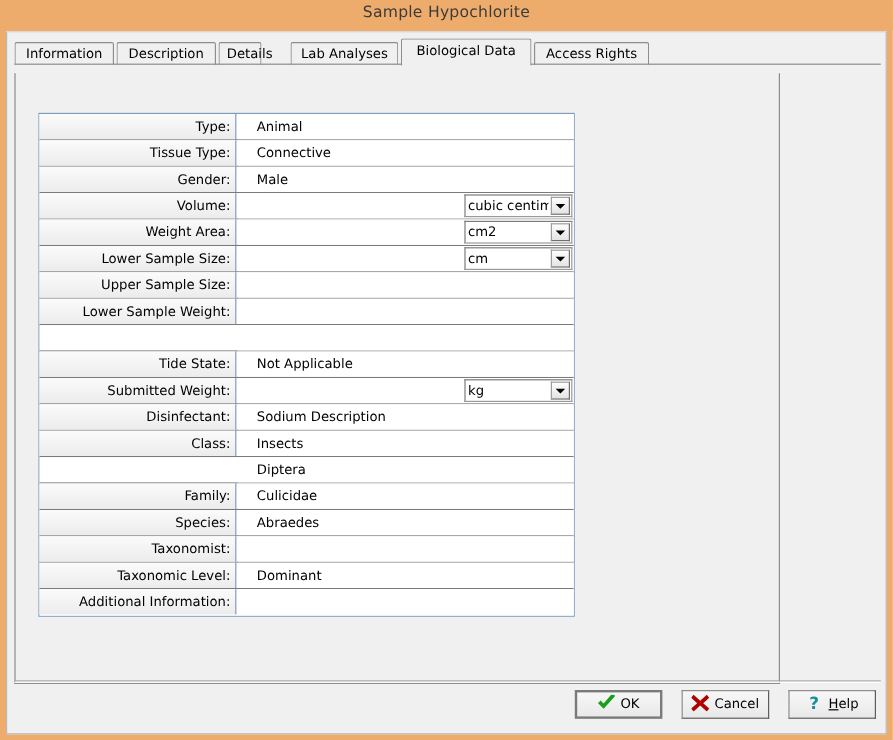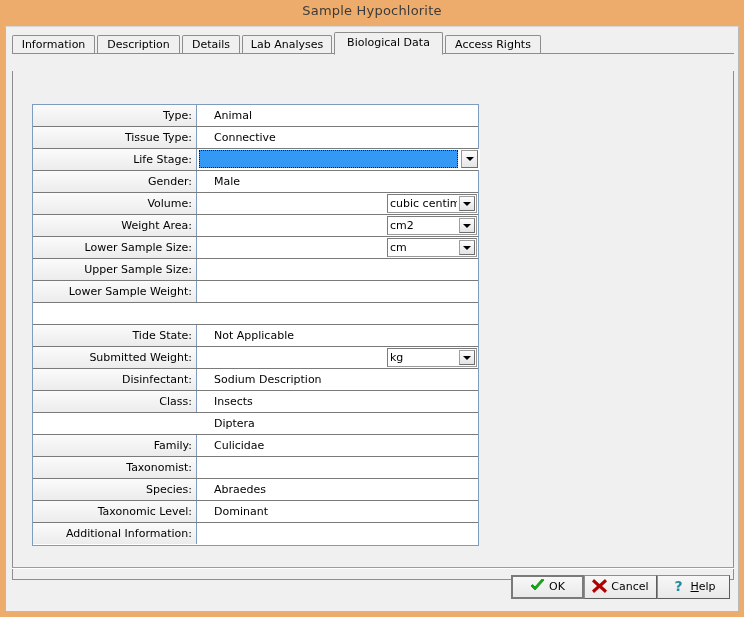--- a/index.html
+++ b/index.html
@@ -94,22 +94,22 @@
     left: 6px;
     top: 26px;
     width: 722px;
     height: 1px;
     background: #8d8d8d;
   }
 
   
   .tabpage {
     position: absolute;
-    left: 6px; top: 44px;
-    width: 722px;
+    left: 6px; top: 34px;
+    width: 638px;
     height: 509px;
     background: #f0f0f0;
     border: 1px solid #8d8d8d;
     border-top: none;
     box-sizing: border-box;
   }
 
   
   .formgrid {
     position: absolute;
@@ -253,21 +253,21 @@
   .btn {
     position: relative;
     display: inline-block;
     height: 24px;
     min-width: 73px;
     box-sizing: border-box;
     background: linear-gradient(to bottom,#f7f7f7,#e9e9e9);
     border: 1px solid #8e8e8e;
     border-right-color:#5d5d5d;
     border-bottom-color:#5d5d5d;
-    margin-left: 0;
+    margin-left: 16px;
     font-size: 11px;
     color: #000;
     text-align: center;
     line-height: 22px;
     cursor: default;
     vertical-align: top;
   }
   .btn.default {
     border: 2px solid #7a7a7a;
     line-height: 20px;
@@ -290,47 +290,37 @@
 
   <div class="titlebar">
     <div class="titlebar-text">Sample Hypochlorite</div>
   </div>
 
   <div class="client">
 
     <div class="tabstrip" id="tabstrip">
         <div class="tab" style="left: 0px; width: 83px;">Information</div>
         <div class="tab" style="left: 85px; width: 83px;">Description</div>
-        <div class="tab" style="left: 170px; width: 58px;">Details</div>
+        <div class="tab" style="left: 170px; width: 36px;">Details</div>
         <div class="tab" style="left: 230px; width: 90px;">Lab Analyses</div>
         <div class="tab active" style="left: 322px; width: 109px;">Biological Data</div>
         <div class="tab" style="left: 433px; width: 96px;">Access Rights</div>
       </div>
     <div class="tabline"></div>
 
     <div class="tabpage">
 
       <div class="formgrid" id="formgrid">
           <div class="row">
             <div class="lbl">Type:</div>
             <div class="val">Animal</div>
           </div>
           <div class="row">
             <div class="lbl">Tissue Type:</div>
             <div class="val">Connective</div>
-          </div>
-          <div class="row">
-            <div class="lbl">Life Stage:</div>
-            <div class="val"></div>
-            <div class="focus-combo">
-              <div class="field"></div>
-              <div class="arrowbtn">
-                <div class="caret"></div>
-              </div>
-            </div>
           </div>
           <div class="row">
             <div class="lbl">Gender:</div>
             <div class="val">Male</div>
           </div>
           <div class="row">
             <div class="lbl">Volume:</div>
             <div class="val"></div>
             <div class="unitcombo">
               <div class="utext">cubic centimet</div>
@@ -393,26 +383,26 @@
             <div class="val">Insects</div>
           </div>
           <div class="row">
             <div class="val">Diptera</div>
           </div>
           <div class="row">
             <div class="lbl">Family:</div>
             <div class="val">Culicidae</div>
           </div>
           <div class="row">
-            <div class="lbl">Taxonomist:</div>
-            <div class="val"></div>
-          </div>
-          <div class="row">
             <div class="lbl">Species:</div>
             <div class="val">Abraedes</div>
+          </div>
+          <div class="row">
+            <div class="lbl">Taxonomist:</div>
+            <div class="val"></div>
           </div>
           <div class="row">
             <div class="lbl">Taxonomic Level:</div>
             <div class="val">Dominant</div>
           </div>
           <div class="row">
             <div class="lbl">Additional Information:</div>
             <div class="val"></div>
           </div>
         </div>

